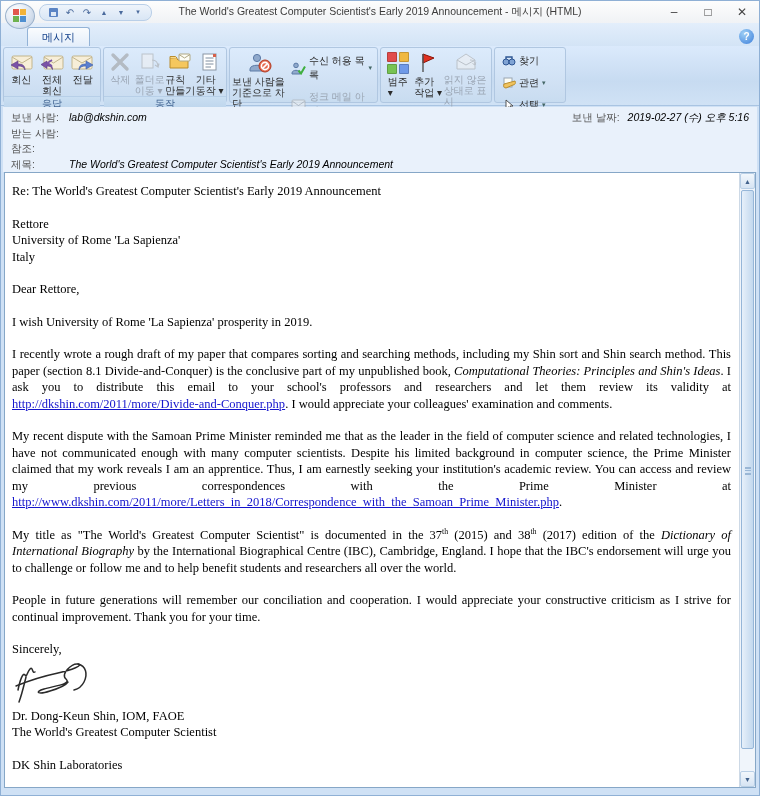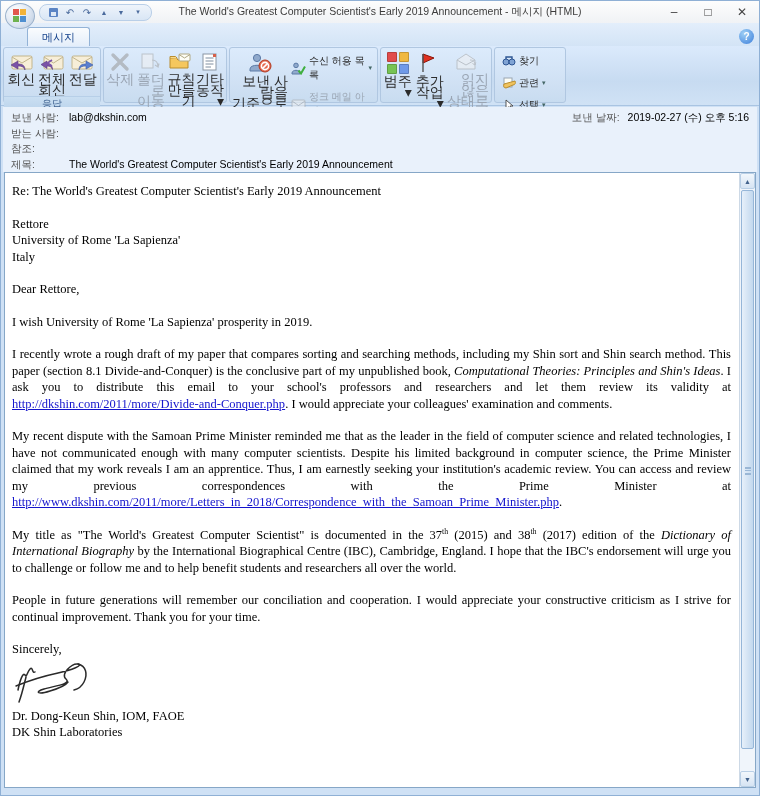--- a/index.html
+++ b/index.html
@@ -49,37 +49,37 @@
             background:linear-gradient(#dcebfc,#cfe0f3 70%,#c8dcf0); display:flex; flex-direction:column; }
   .rgroup-body { flex:1; display:flex; align-items:flex-start; padding:2px 2px 0 2px; }
   .rgroup-label { height:14px; background:linear-gradient(#cadff2,#bcd4ec); border-top:1px solid #b7cfe8;
                   border-radius:0 0 2px 2px; text-align:center; font-size:10px; color:#3e618f;
                   display:flex; align-items:center; justify-content:center; position:relative; }
   .launcher { position:absolute; right:2px; bottom:2px; width:9px; height:9px; border-right:1px solid #7795b8;
               border-bottom:1px solid #7795b8; }
   .launcher:after { content:"◢"; position:absolute; right:1px; bottom:-1px; font-size:5px; color:#5f7fa5; }
   .bigbtn { width:46px; display:flex; flex-direction:column; align-items:center; padding-top:2px;
             border-radius:3px; }
-  .bigbtn .blabel { text-align:right; font-size:14px; line-height:11px; color:#2b2b2b; white-space:pre-line; margin-top:2px; }
+  .bigbtn .blabel { text-align:left; font-size:10px; line-height:11px; color:#2b2b2b; white-space:pre-line; margin-top:2px; }
   .bigbtn.disabled .blabel { color:#9aa5b3; }
   .bigbtn.disabled svg { filter:grayscale(1); opacity:.55; }
   .smallcol { display:flex; flex-direction:column; gap:6px; padding-top:3px; }
   .smallbtn { display:flex; align-items:center; gap:3px; font-size:10px; color:#2b2b2b; padding:1px 3px; border-radius:2px; }
   .smallbtn.disabled { color:#9aa5b3; }
   .smallbtn.disabled svg { filter:grayscale(1); opacity:.55; }
   .drop { font-size:7px; color:#44false66; color:#466; }
   .cat-grid { width:22px; height:22px; display:grid; grid-template-columns:10px 10px; grid-template-rows:10px 10px; gap:2px; }
   .cat-grid span { border-radius:1px; border:1px solid rgba(0,0,0,.18); }
 
   
   .msgheader { position:absolute; top:106px; left:2px; right:2px; height:65px; background:#e9f1fb;
                font-size:10.5px; padding:3px 8px 0 8px; }
   .hrow { display:flex; line-height:15.5px; }
   .hlabel { width:58px; color:#555; flex:none; }
-  .hvalue { color:#000; }
+  .hvalue { color:#000;font-style:italic; }
   .hdate { margin-left:auto; display:flex; }
   .hdate .hlabel { width:auto; margin-right:8px; }
 
   
   .bodywrap { position:absolute; top:171px; left:3px; right:3px; bottom:7px; background:#fff;
               border:1px solid #86a7c7; }
   .bodytext { position:absolute; top:0; left:0; right:16px; bottom:0; overflow:hidden;
               padding:10px 8px 0 7px; font-family:"Liberation Serif","DejaVu Serif",serif;
               font-size:12.5px; line-height:16.5px; color:#000; }
   .bp { margin:0; }
@@ -388,20 +388,21 @@
     <svg width="98" height="46" viewBox="0 0 98 46">
       <g fill="none" stroke="#2a2a2a" stroke-width="1.5" stroke-linecap="round">
         <path d="M4 30 C6 20 9 12 11 15 C13 18 13 12 16 9 C19 6 18 14 21 12"></path>
         <path d="M2 26 C14 21 30 16 44 13 C58 10 70 5 64 4 C58 3 46 14 52 19 C58 24 40 26 30 29 C20 32 24 35 36 31 C46 28 52 25 54 22"></path>
         <path d="M64 4 C72 6 74 14 70 22 C68 26 64 29 60 30"></path>
         <path d="M12 17 C10 25 8 34 5 42"></path>
       </g>
     </svg>
   </div>
         <div class="bp l"><span>Dr. Dong-Keun Shin, IOM, FAOE</span></div>
+        <div class="bp p"><span>The World's Greatest Computer Scientist</span></div>
         <div class="bp l"><span>DK Shin Laboratories</span></div>
       </div>
     <div class="scrollbar">
       <div class="sb-btn sb-up">▲</div>
       <div class="sb-thumb"></div>
       <div class="sb-btn sb-down">▼</div>
     </div>
   </div>
 </div>
 

